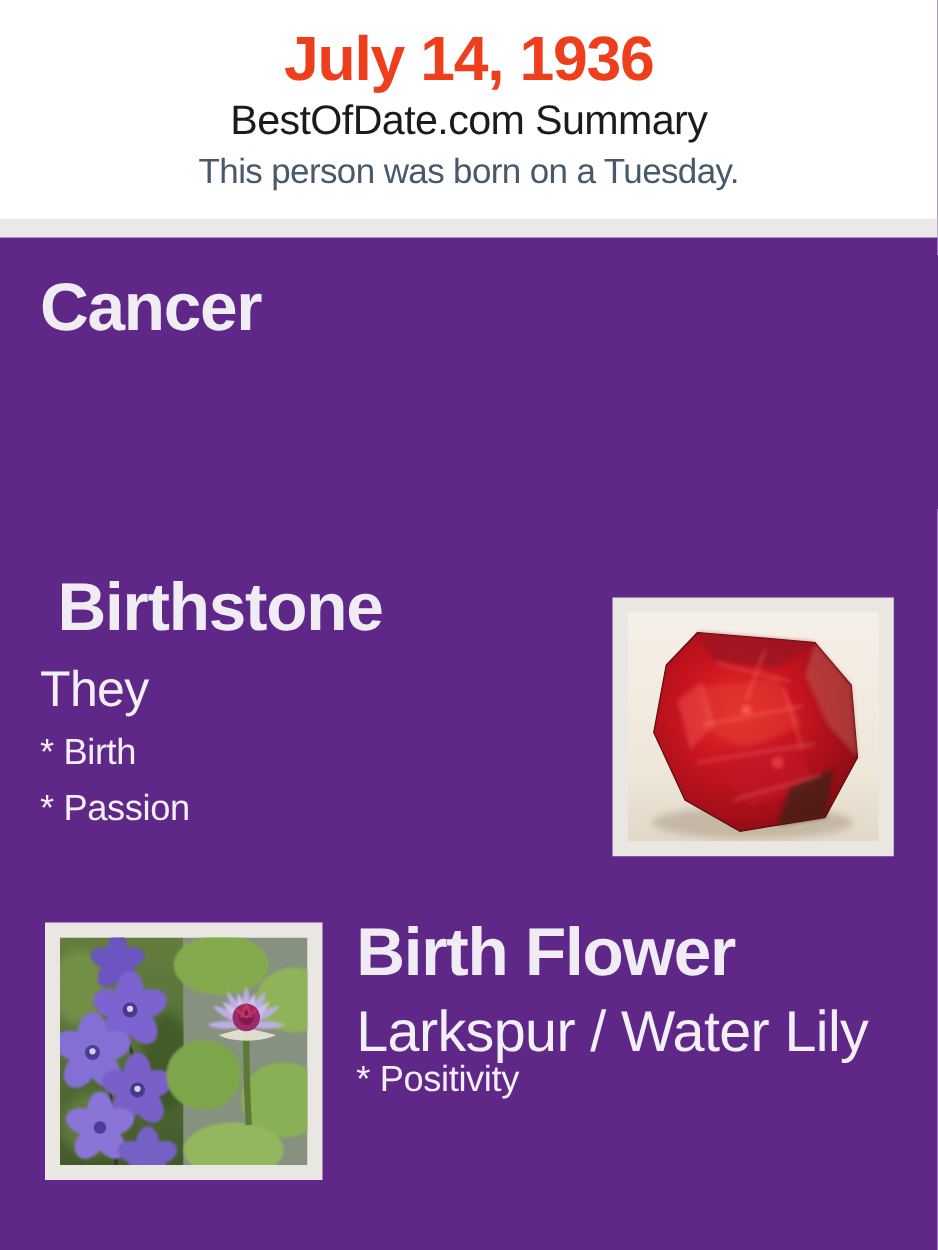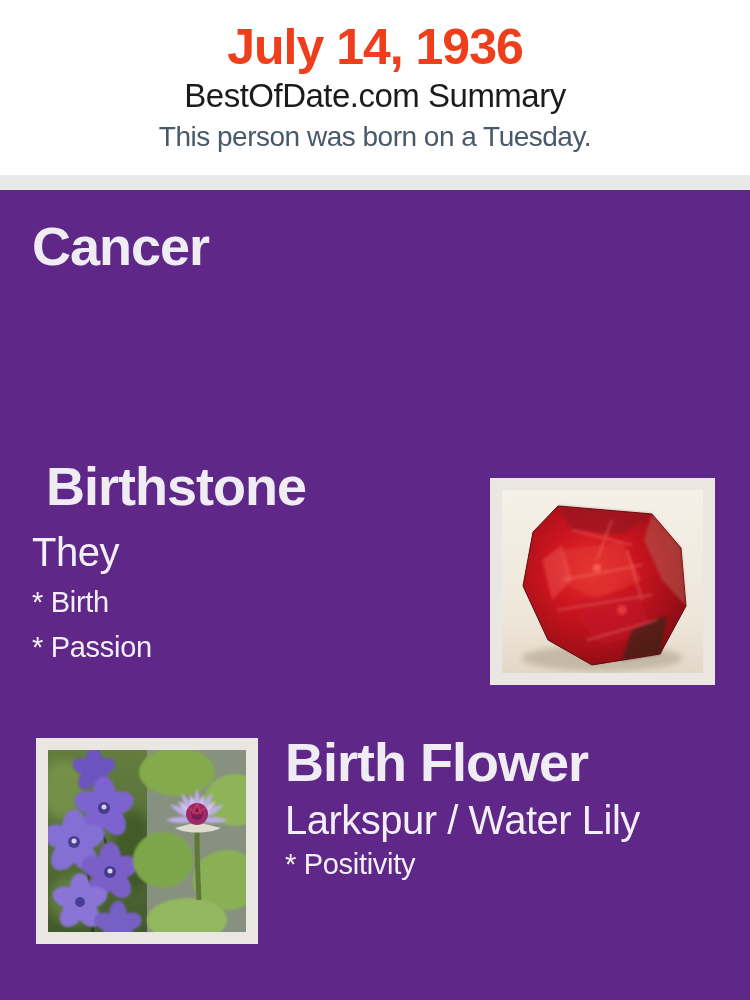--- a/index.html
+++ b/index.html
@@ -43,21 +43,21 @@
     position:absolute;left:32px;top:340px;font-size:40px;color:#f3eff7;letter-spacing:-0.5px;
   }
   .stone-traits{position:absolute;left:32px;top:398px;}
   .flower-traits{position:absolute;left:285px;top:660px;}
   .trait{
     font-size:29px;color:#f3eff7;margin-bottom:16px;letter-spacing:-0.3px;line-height:1.0;
   }
   .flower-traits .trait{margin-bottom:14px;}
   .birthflower-h{left:285px;top:544px;}
   .flower-name{
-    position:absolute;left:285px;top:608px;font-size:40px;color:#f3eff7;letter-spacing:-0.5px;
+    position:absolute;left:285px;top:608px;font-size:46px;color:#f3eff7;letter-spacing:-0.5px;
   }
 
   
   .photo-frame{
     position:absolute;box-sizing:border-box;background:#eae7e3;padding:12px;
   }
   .ruby-frame{left:490px;top:288px;width:225px;height:207px;}
   .flower-frame{left:36px;top:548px;width:222px;height:206px;}
   .photo-frame svg{display:block;}
 </style>

